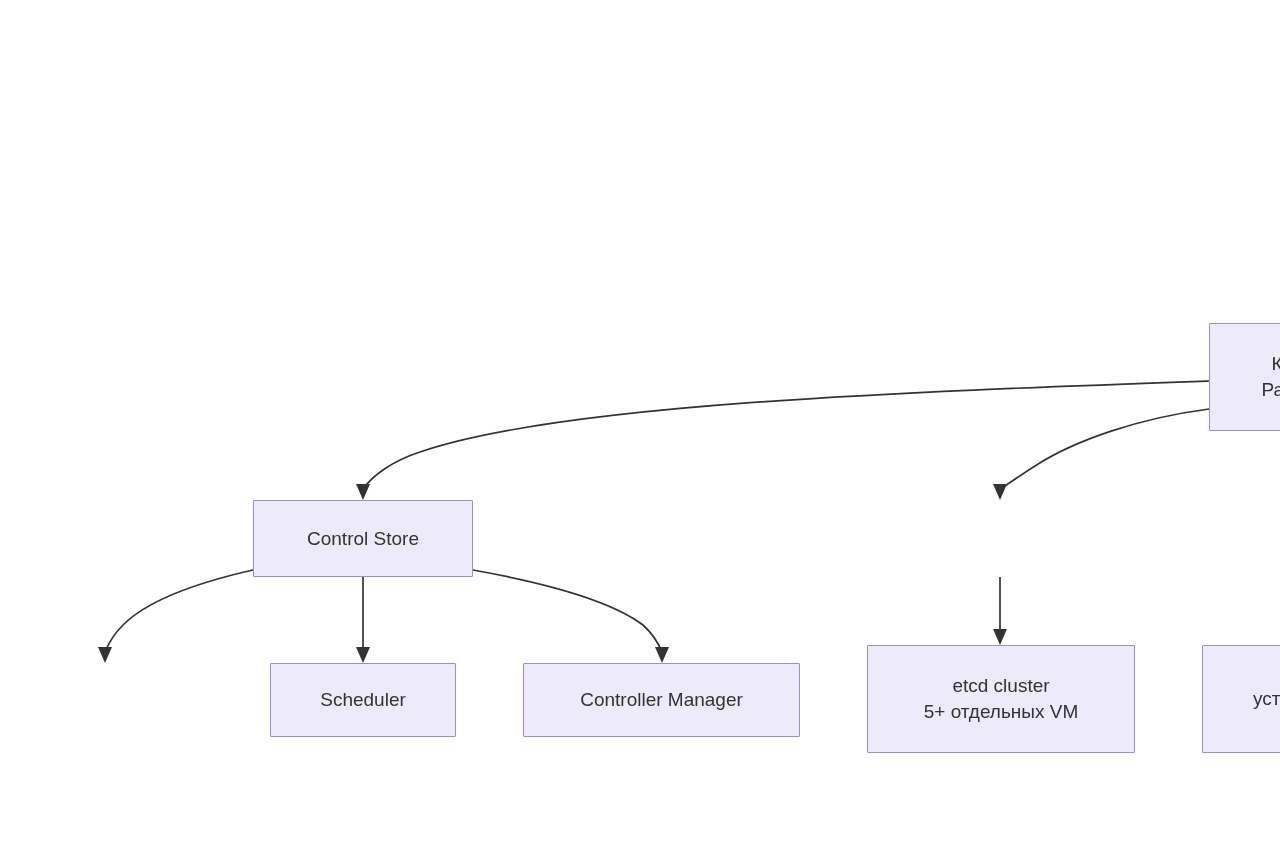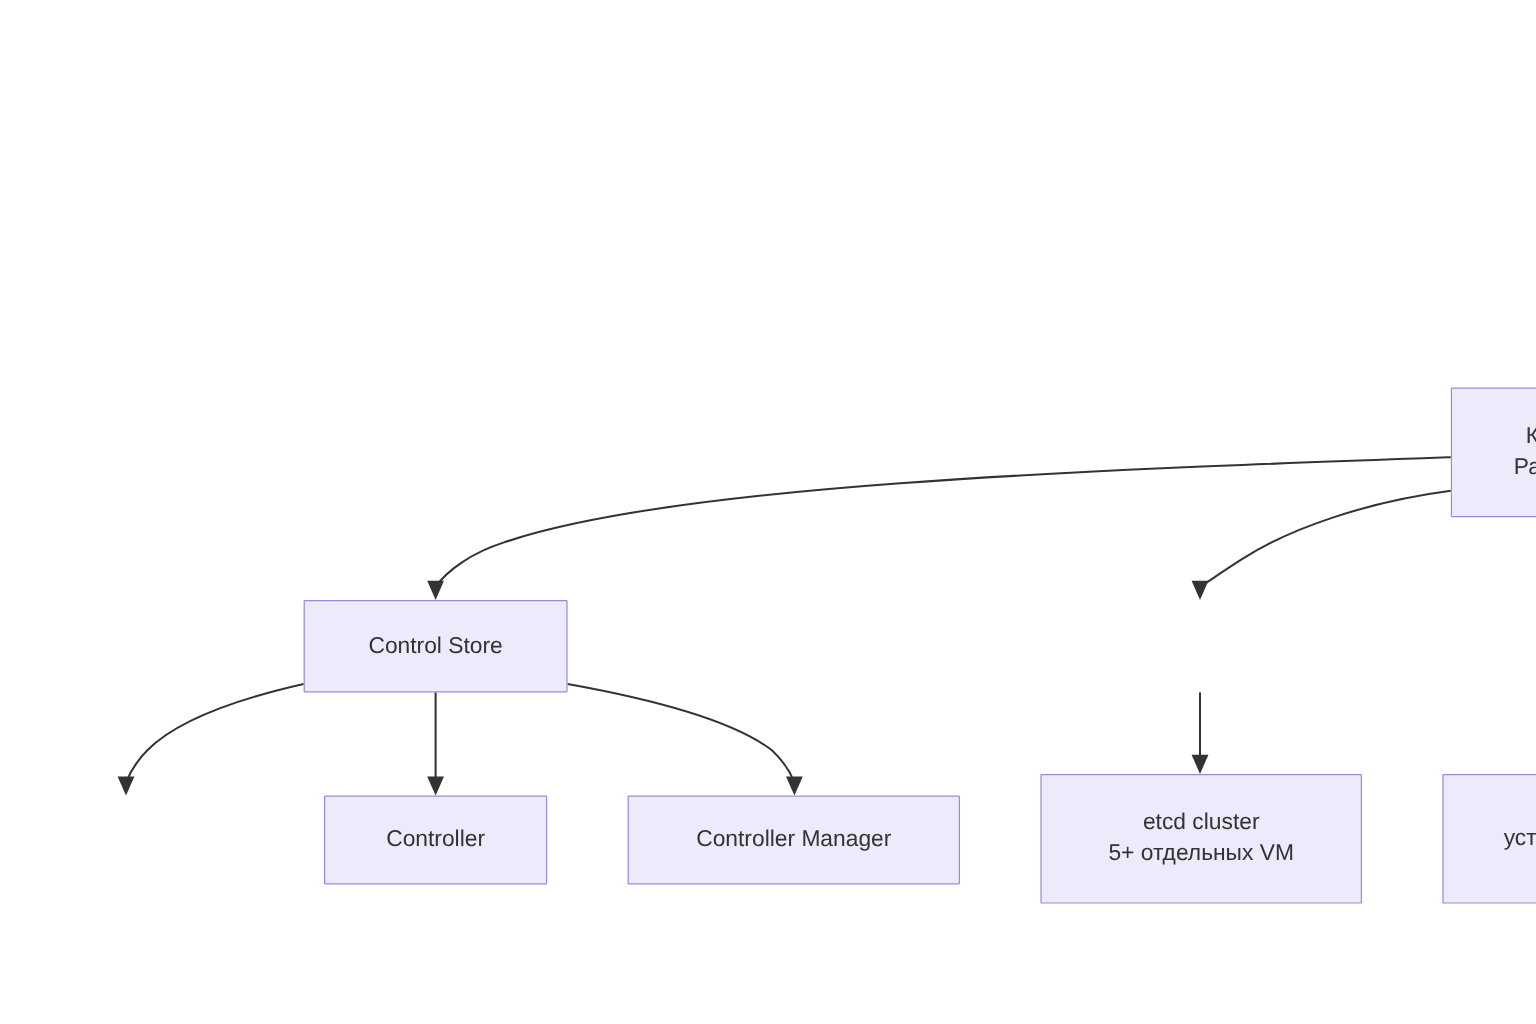--- a/index.html
+++ b/index.html
@@ -100,21 +100,21 @@
     <span class="line">Раз</span>
   </div>
 
   <div class="node" id="node-control-plane" style="left: 253px; top: 500px; width: 220px; height: 77px; background: rgb(236, 234, 251); border-color: rgb(157, 136, 222); color: rgb(51, 51, 51);">
     <span class="line">Control Store</span>
   </div>
 
 
 
   <div class="node" id="node-scheduler" style="left: 270px; top: 663px; width: 186px; height: 74px; background: rgb(236, 234, 251); border-color: rgb(157, 136, 222); color: rgb(51, 51, 51);">
-    <span class="line">Controller</span>
+    <span class="line">Scheduler</span>
   </div>
 
   <div class="node" id="node-controller-manager" style="left: 523px; top: 663px; width: 277px; height: 74px; background: rgb(236, 234, 251); border-color: rgb(157, 136, 222); color: rgb(51, 51, 51); justify-content: center;">
     <span class="line">Controller Manager</span>
   </div>
 
   <div class="node" id="node-etcd-cluster" style="left: 867px; top: 645px; width: 268px; height: 108px; background: rgb(236, 234, 251); border-color: rgb(157, 136, 222); color: rgb(51, 51, 51);">
     <span class="line">etcd cluster</span>
     <span class="line">5+ отдельных VM</span>
   </div>

